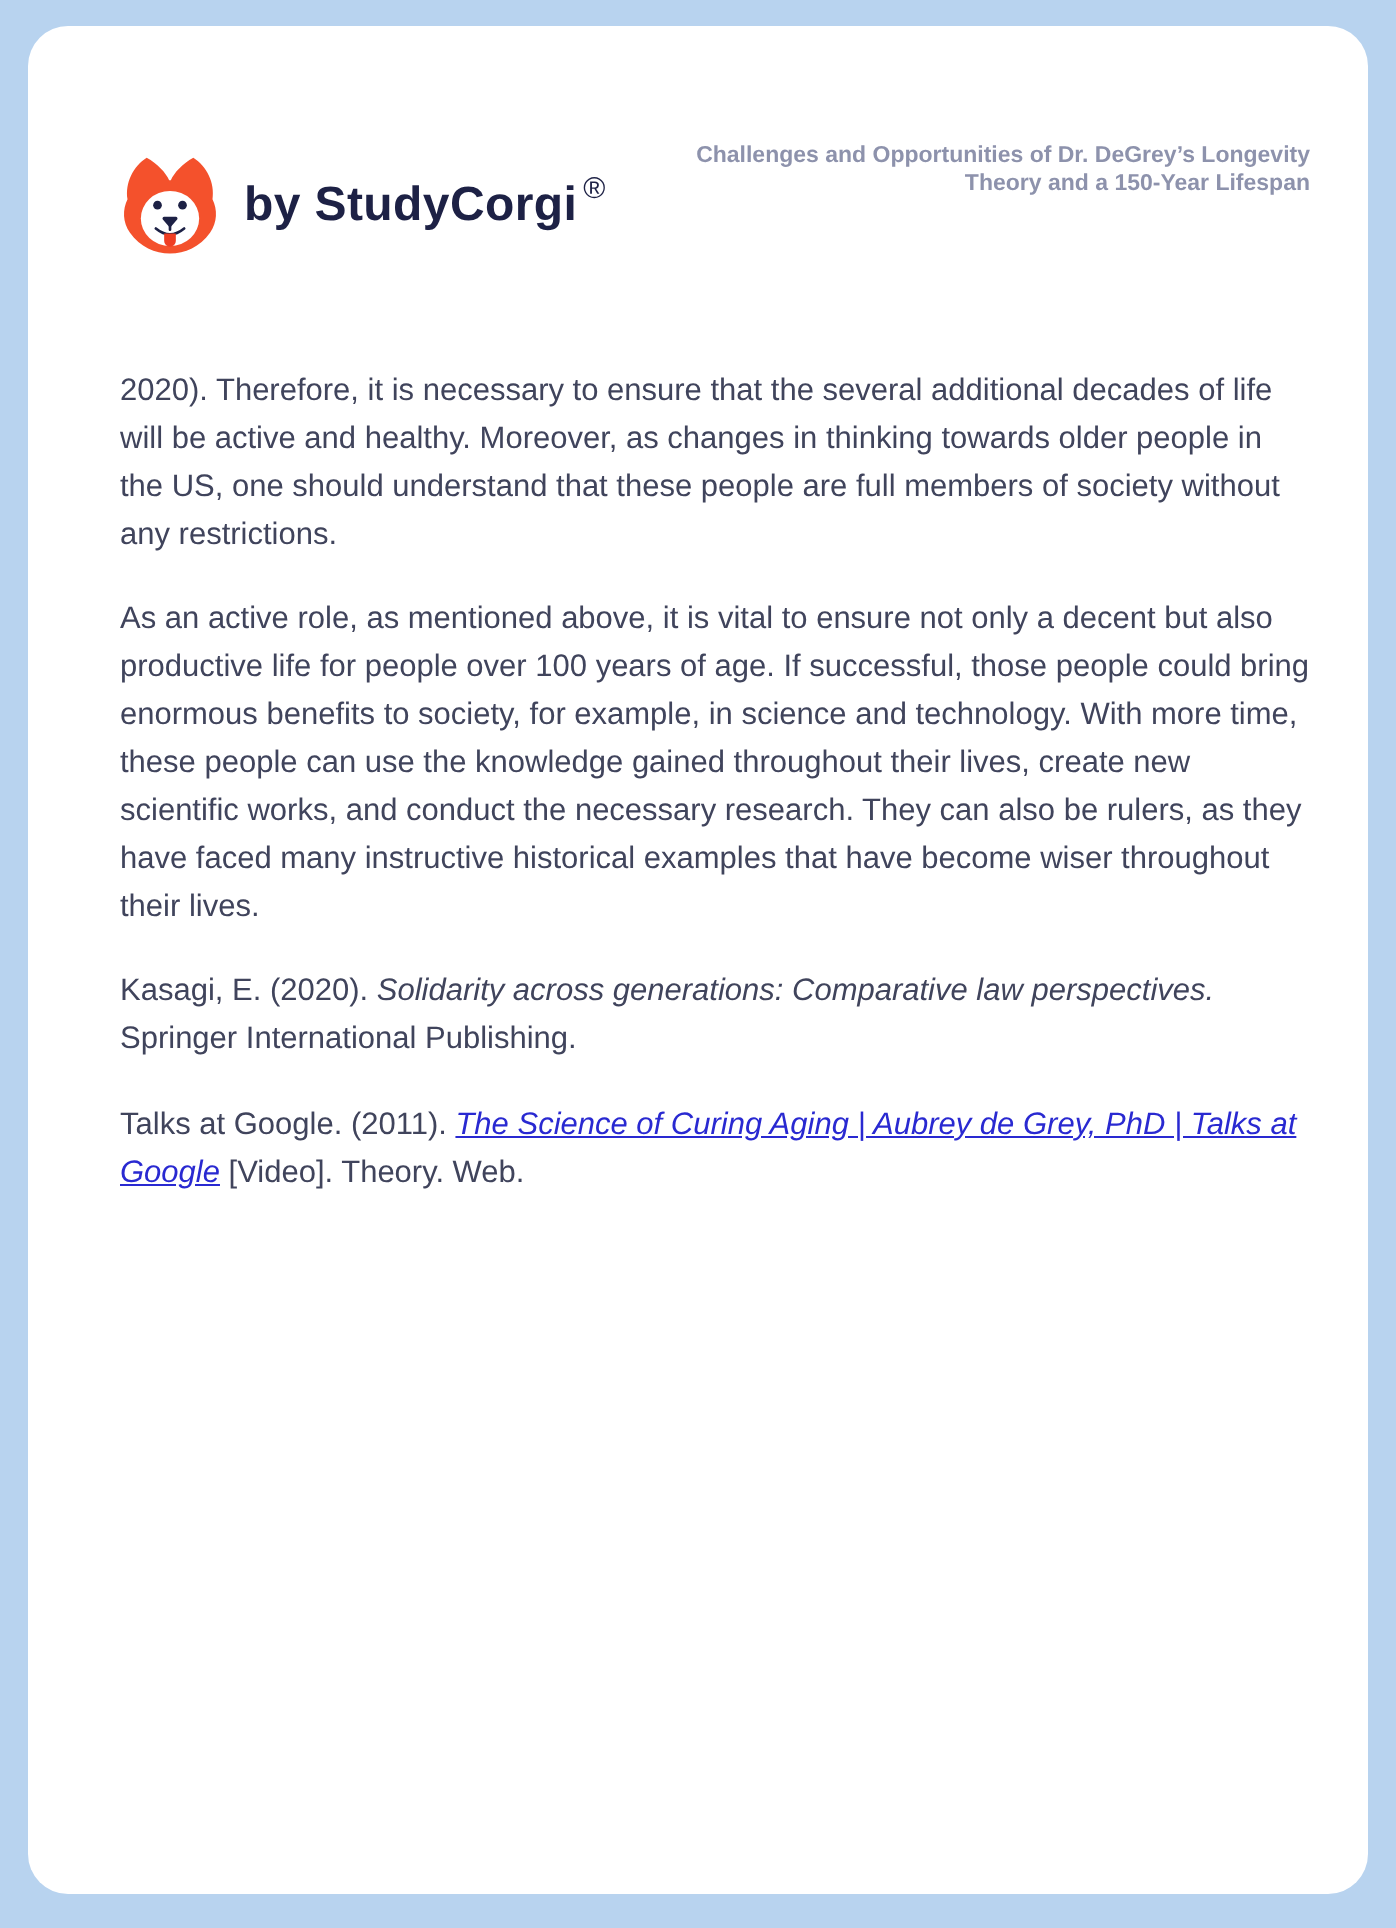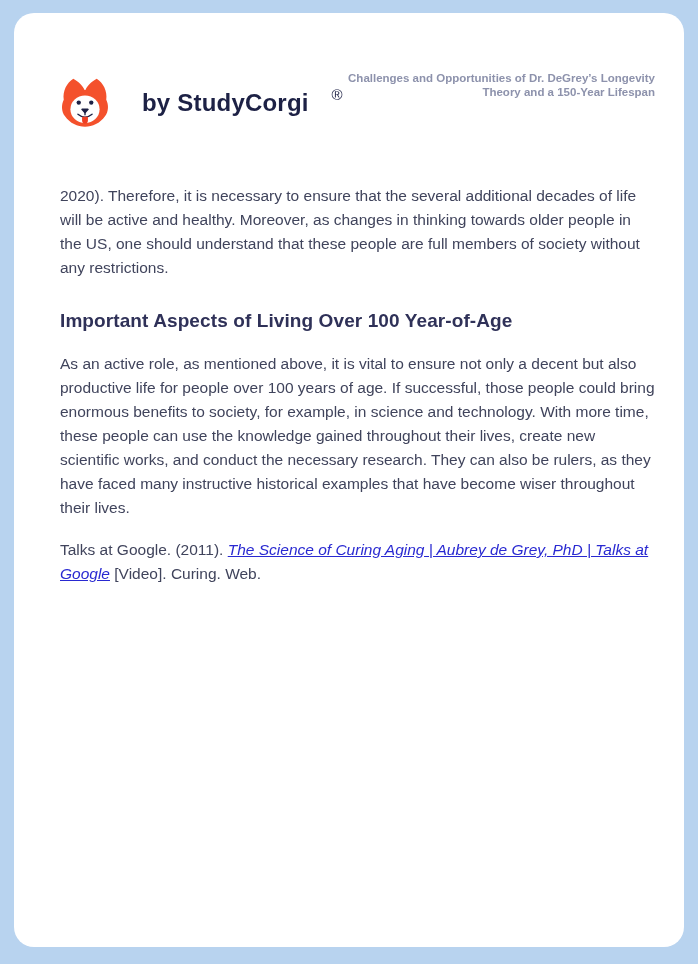--- a/index.html
+++ b/index.html
@@ -23,21 +23,20 @@
   .card-header {
     display: flex;
     justify-content: space-between;
     align-items: flex-start;
   }
   .brand {
     display: flex;
     align-items: center;
     margin-top: 10px;
     cursor: pointer;
-    gap: 20px;
   }
   .logo-icon { width: 50px; height: 52px; display: inline-block; flex: 0 0 auto; }
   .brand-text {
     font-size: 24px;
     font-weight: 700;
     letter-spacing: 0.2px;
     color: #1d2145;
     margin-left: 12px;
     white-space: nowrap;
   }
@@ -116,23 +115,23 @@
       </div>
 
       <div class="doc-meta">
         <div class="doc-title">Challenges and Opportunities of Dr. DeGrey’s Longevity Theory and a 150-Year Lifespan</div>
       </div>
     </header>
 
     <main class="content">
       <p class="para">2020). Therefore, it is necessary to ensure that the several additional decades of life will be active and healthy. Moreover, as changes in thinking towards older people in the US, one should understand that these people are full members of society without any restrictions.</p>
 
-      <h2 class="section-heading">Important Aspects of Living Over 100 Year-of-Age</h2>
 
       <p class="para">As an active role, as mentioned above, it is vital to ensure not only a decent but also productive life for people over 100 years of age. If successful, those people could bring enormous benefits to society, for example, in science and technology. With more time, these people can use the knowledge gained throughout their lives, create new scientific works, and conduct the necessary research. They can also be rulers, as they have faced many instructive historical examples that have become wiser throughout their lives.</p>
 
 
+      <p class="para reference"><span>Kasagi, E. (2020). </span><em>Solidarity across generations: Comparative law perspectives.</em><span> Springer International Publishing.</span></p>
 
-      <p class="para reference"><span>Talks at Google. (2011). </span><a class="ref-link" href="#">The Science of Curing Aging | Aubrey de Grey, PhD | Talks at Google</a><span> [Video]. Curing. Web.</span></p>
+      <p class="para reference"><span>Talks at Google. (2011). </span><a class="ref-link" href="#">The Science of Curing Aging | Aubrey de Grey, PhD | Talks at Google</a><span> [Video]. Theory. Web.</span></p>
     </main>
 
   </div>
 </div>
 
 </body></html>

